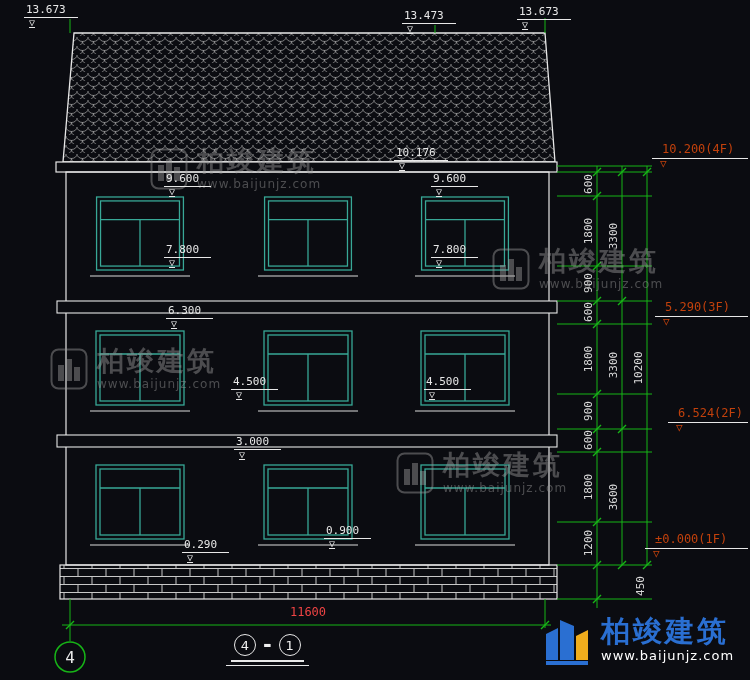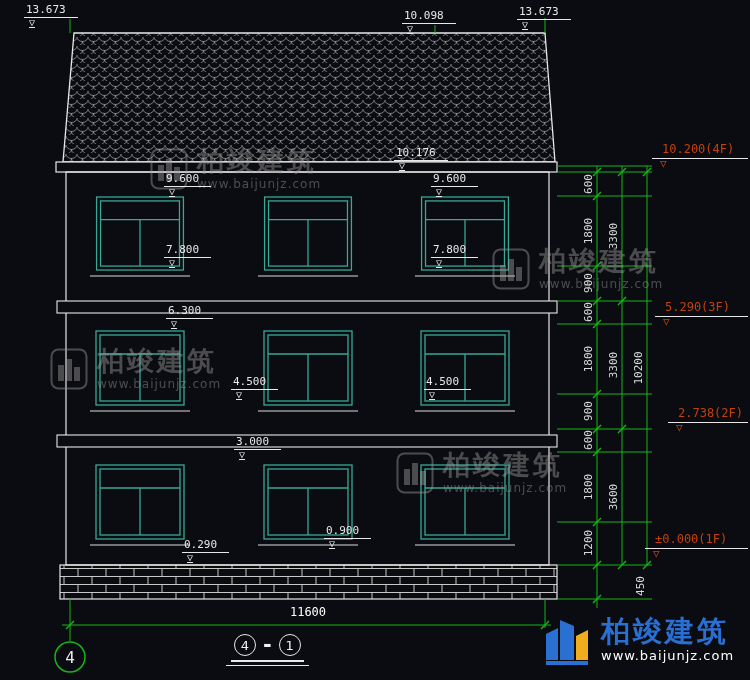--- a/index.html
+++ b/index.html
@@ -17,21 +17,21 @@
   .lvl .tri { font-size:10px; line-height:9px; margin-left:5px; color:#e8e8e8; }
 
   
   .flag { position:absolute; color:#c2410c; font-size:12px; line-height:14px; }
   .flag .t { display:block; padding:0 0 2px 10px; border-bottom:1px solid #e8e8e8; white-space:nowrap; }
   .flag .tri { font-size:11px; line-height:10px; margin-left:8px; }
 
   
   .vdim { position:absolute; color:#d9d9d9; font-size:11px; white-space:nowrap;
           transform:translate(-50%,-50%) rotate(-90deg); }
-  .hdim { position:absolute; color:#ffffff; font-size:12px; }
+  .hdim { position:absolute; color:#ef4444; font-size:12px; }
 
   .bubble { position:absolute; left:55px; top:642px; width:30px; height:30px;
             display:flex; align-items:center; justify-content:center;
             color:#e8e8e8; font-size:16px; }
 
   .title { position:absolute; left:226px; top:633px; border-bottom:1px solid #e8e8e8; padding:0 5px 3px 5px; }
   .title-inner { display:flex; align-items:center; gap:7px; color:#f0f0f0;
                  border-bottom:2px solid #e8e8e8; padding:0 3px 3px 3px;
                  font-family:"DejaVu Sans", sans-serif; font-size:21px; font-weight:bold; white-space:nowrap; }
   .circ { width:22px; height:22px; border:1.5px solid #e8e8e8; border-radius:50%;
@@ -164,21 +164,21 @@
       <div class="wm-name">柏竣建筑</div>
       <div class="wm-url">www.baijunjz.com</div>
     </div>
   </div>
 
   <div class="lvl" style="left:24px;top:3px">
     <span class="t">13.673</span>
     <div class="tri">▽</div>
   </div>
   <div class="lvl" style="left:402px;top:9px">
-    <span class="t">10.098</span>
+    <span class="t">13.473</span>
     <div class="tri">▽</div>
   </div>
   <div class="lvl" style="left:517px;top:5px">
     <span class="t">13.673</span>
     <div class="tri">▽</div>
   </div>
 
   <div class="lvl" style="left:394px;top:146px">
     <span class="t">10.176</span>
     <div class="tri">▽</div>
@@ -226,21 +226,21 @@
 
   <div class="flag" style="left:652px;top:142px;width:96px">
     <span class="t">10.200(4F)</span>
     <div class="tri">▽</div>
   </div>
   <div class="flag" style="left:655px;top:300px;width:93px">
     <span class="t">5.290(3F)</span>
     <div class="tri">▽</div>
   </div>
   <div class="flag" style="left:668px;top:406px;width:80px">
-    <span class="t">2.738(2F)</span>
+    <span class="t">6.524(2F)</span>
     <div class="tri">▽</div>
   </div>
   <div class="flag" style="left:645px;top:532px;width:103px">
     <span class="t">±0.000(1F)</span>
     <div class="tri">▽</div>
   </div>
 
   <div class="vdim" style="left:588px;top:184px">600</div>
   <div class="vdim" style="left:588px;top:231px">1800</div>
   <div class="vdim" style="left:588px;top:283px">900</div>

